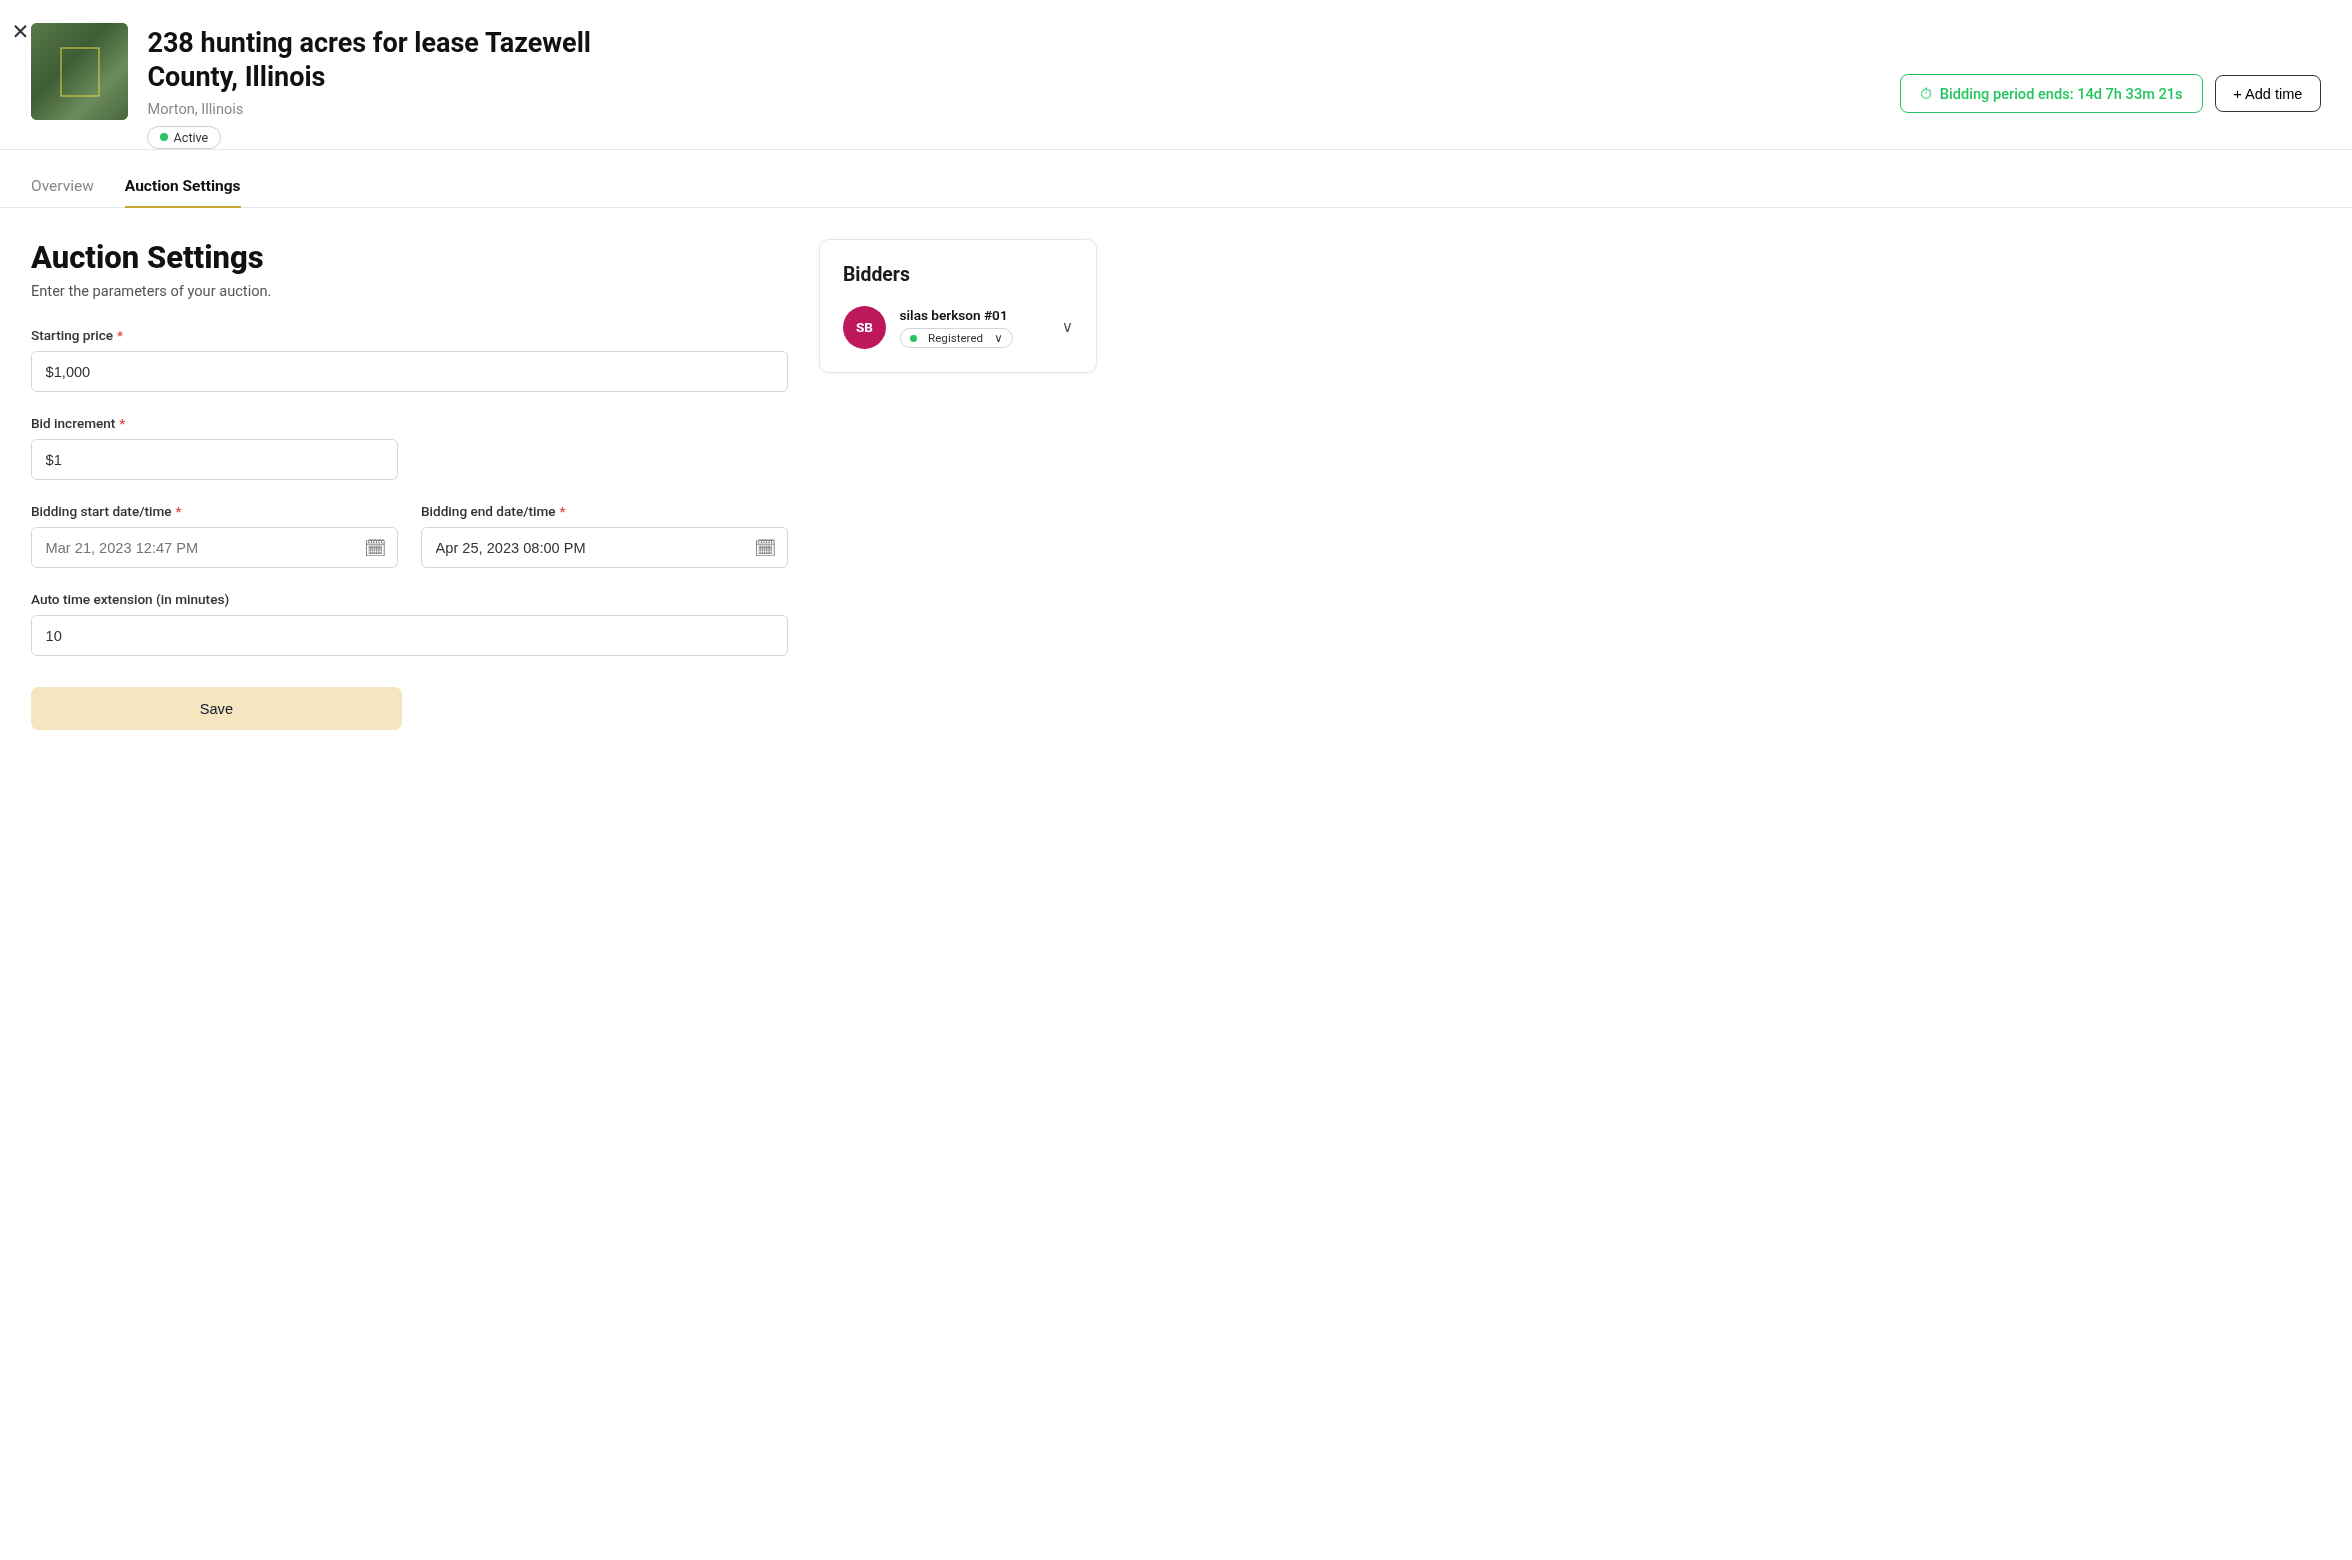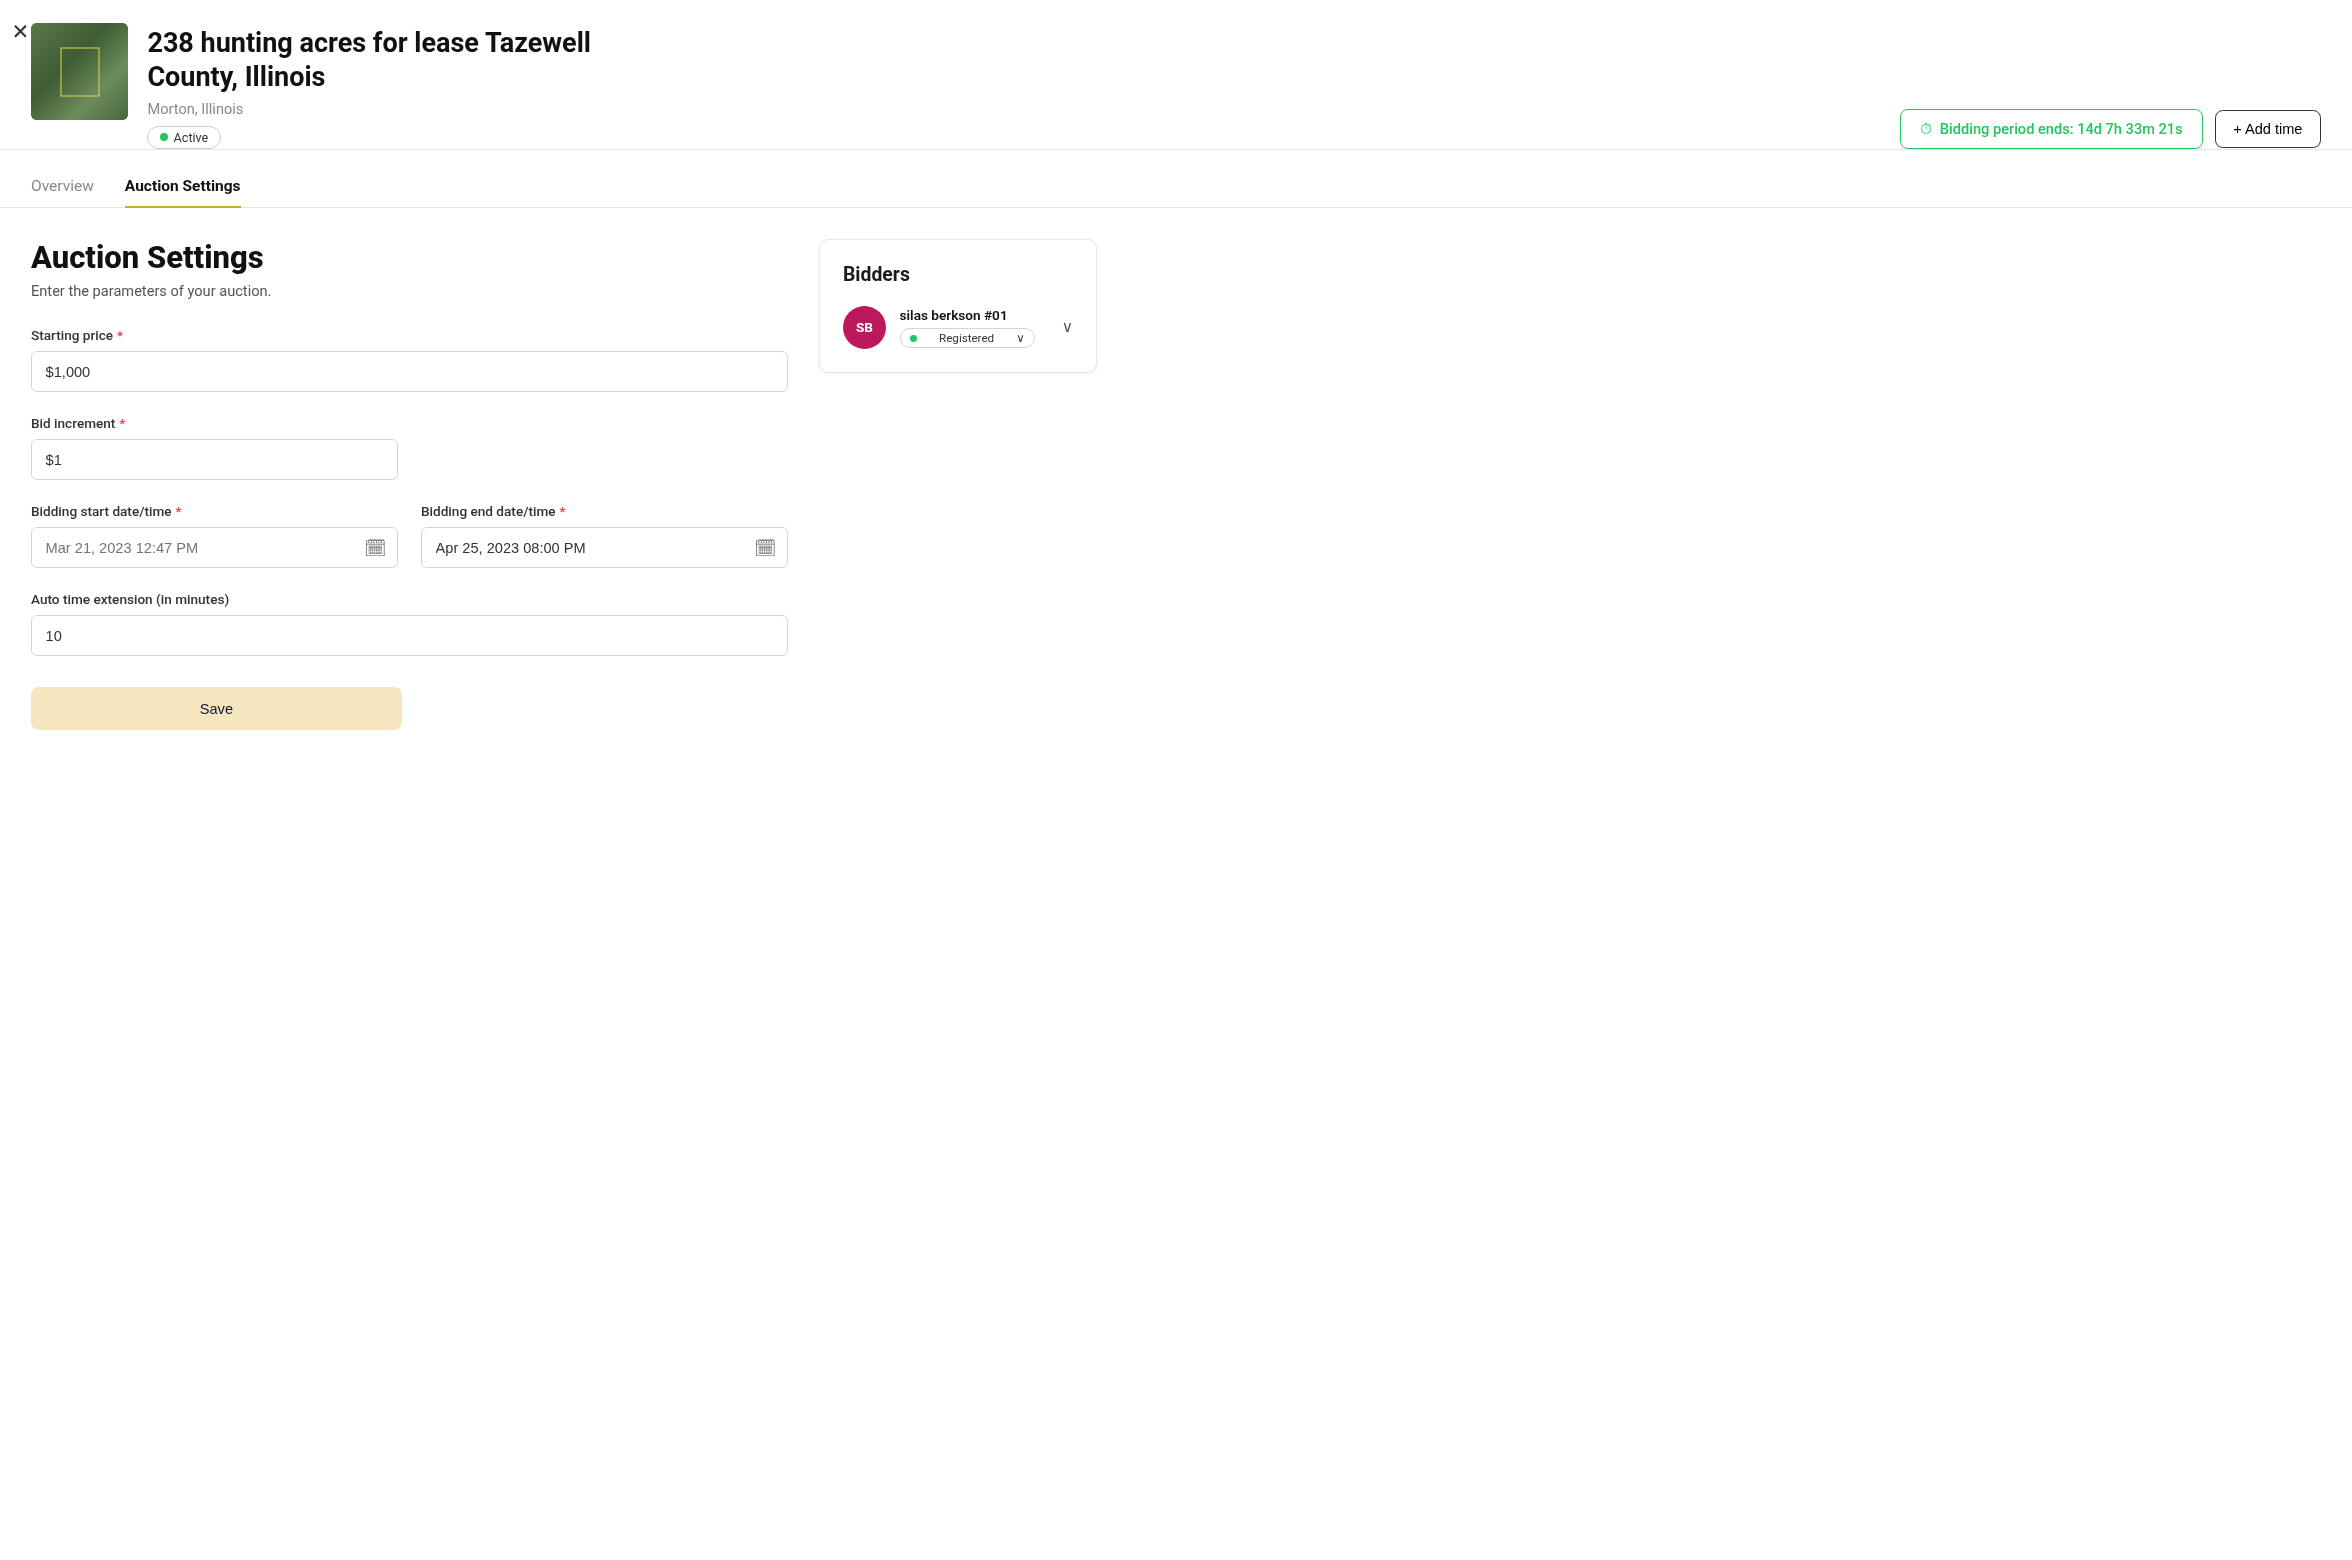--- a/index.html
+++ b/index.html
@@ -7,21 +7,21 @@
       font-family: -apple-system, BlinkMacSystemFont, 'Segoe UI', Roboto, sans-serif;
       background: #fff;
       color: #1a1a1a;
       min-height: 100vh;
     }
 
     
     .header {
       padding: 23px 31px 0 31px;
       display: flex;
-      align-items: flex-end;
+      align-items: center;
       justify-content: space-between;
       border-bottom: 1px solid #e5e7eb;
       padding-bottom: 0;
     }
     .header-left {
       display: flex;
       align-items: flex-start;
       gap: 19.4px;
     }
     .property-image {
@@ -282,21 +282,21 @@
     }
     .bidder-name {
       font-size: 13.6px;
       font-weight: 600;
       color: #111;
       margin-bottom: 3.9px;
     }
     .bidder-status {
       display: inline-flex;
       align-items: center;
-      gap: 22px;
+      gap: 11px;
       border: 1px solid #d1d5db;
       border-radius: 15.5px;
       padding: 1.9px 9.7px;
       font-size: 11.6px;
       color: #333;
       cursor: pointer;
     }
     .bidder-status-dot {
       width: 6.8px;
       height: 6.8px;

